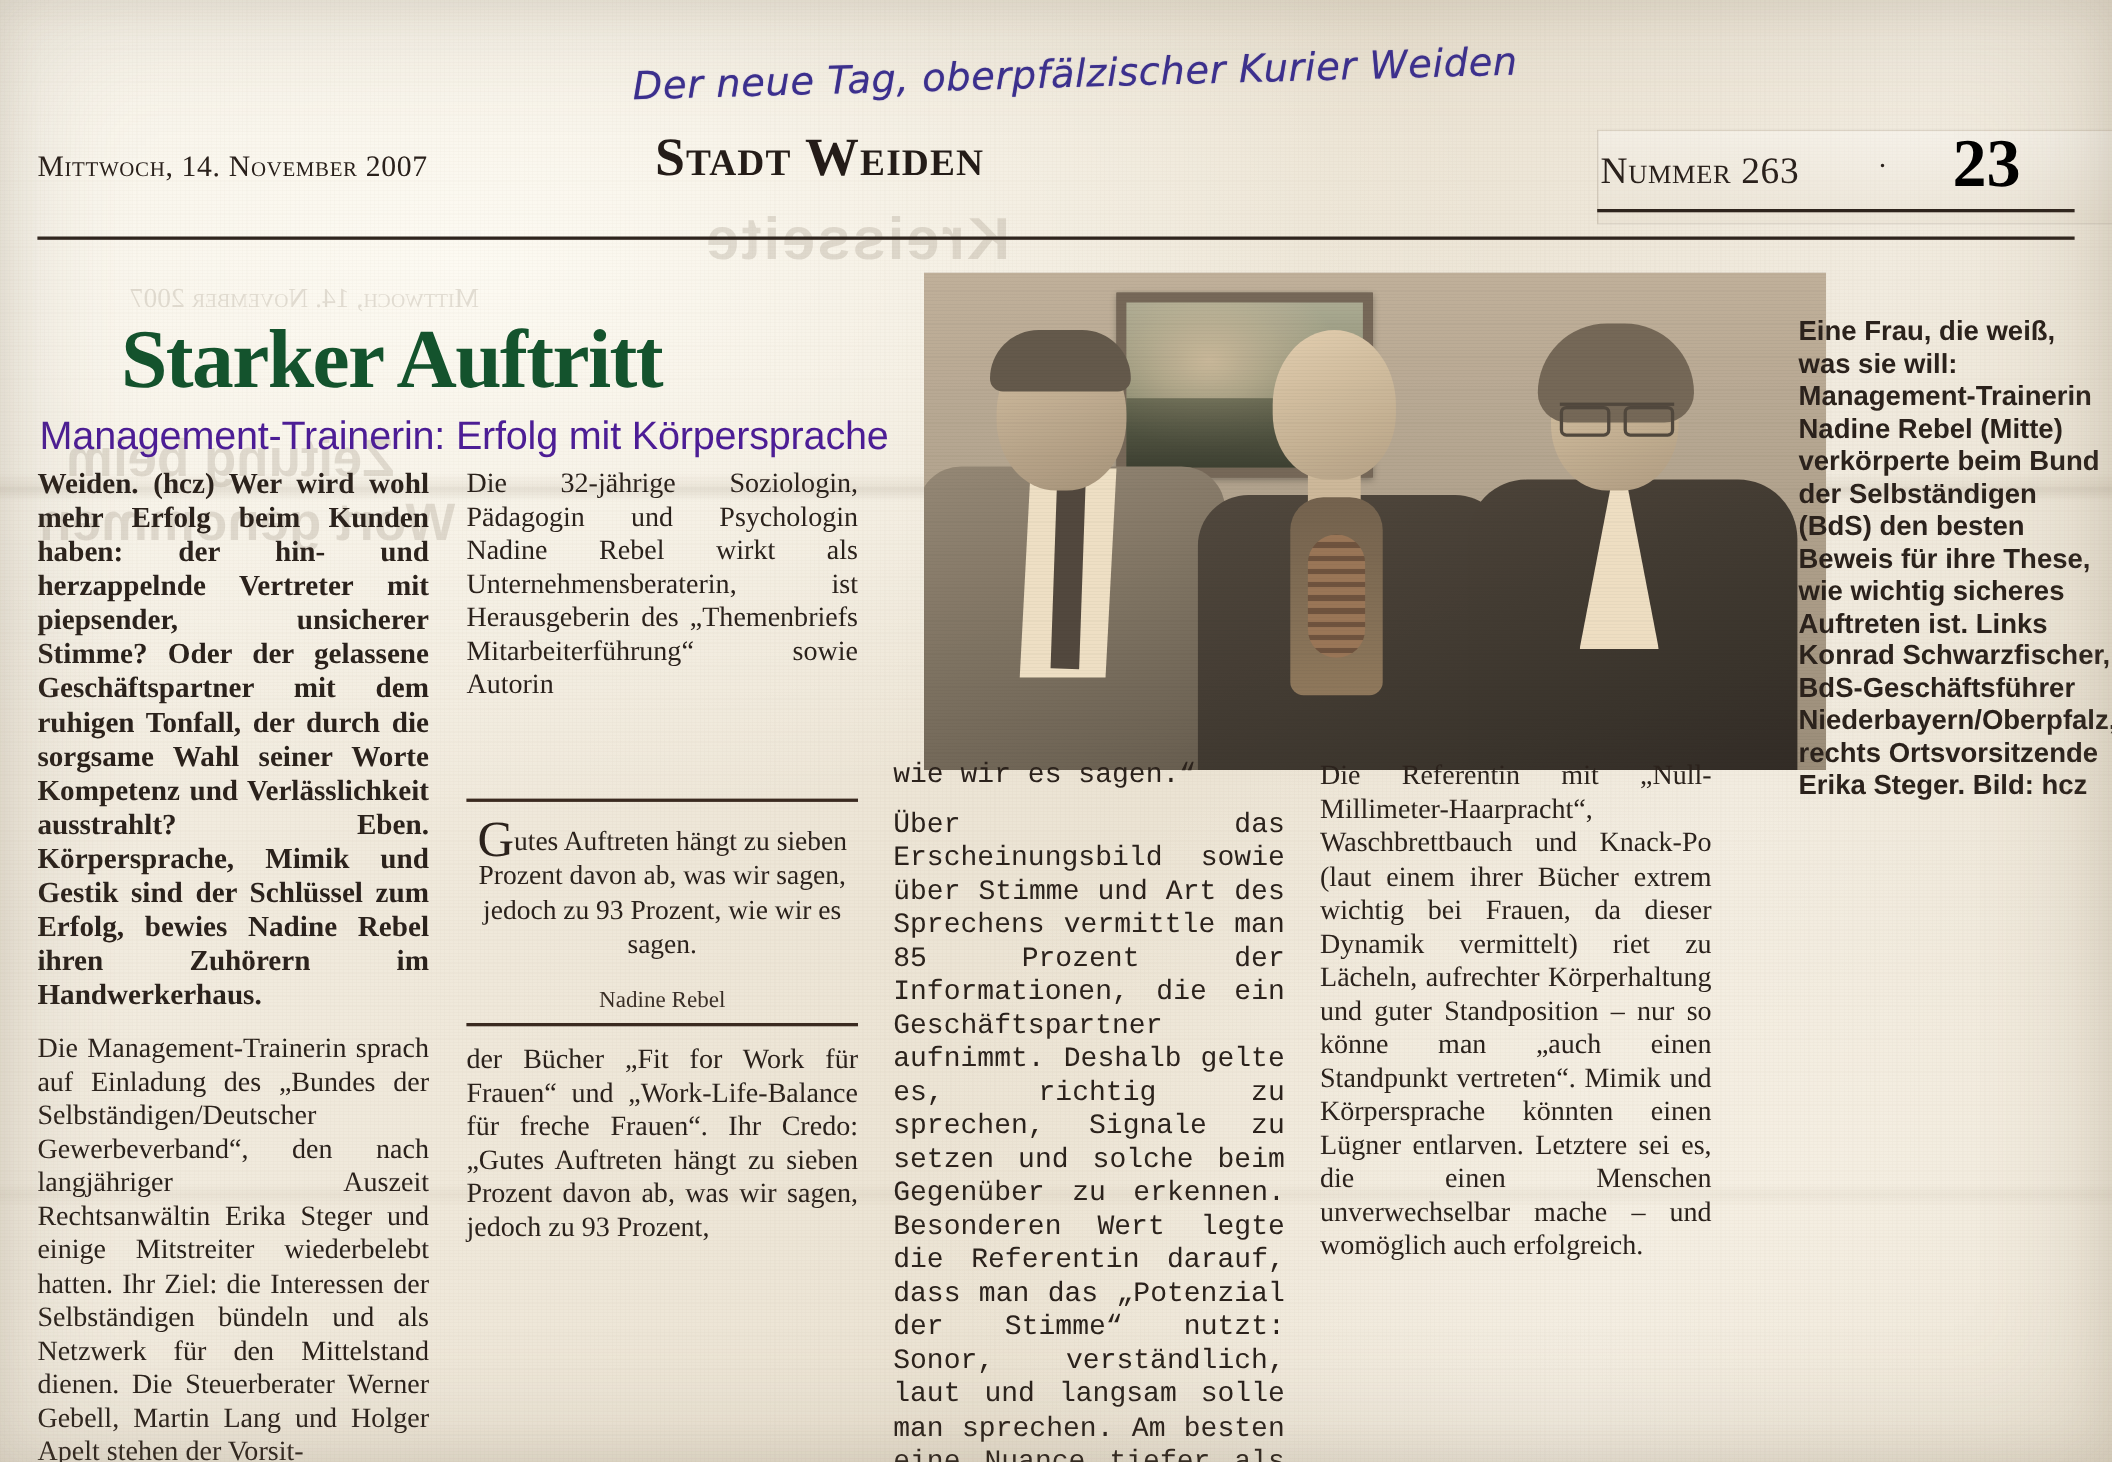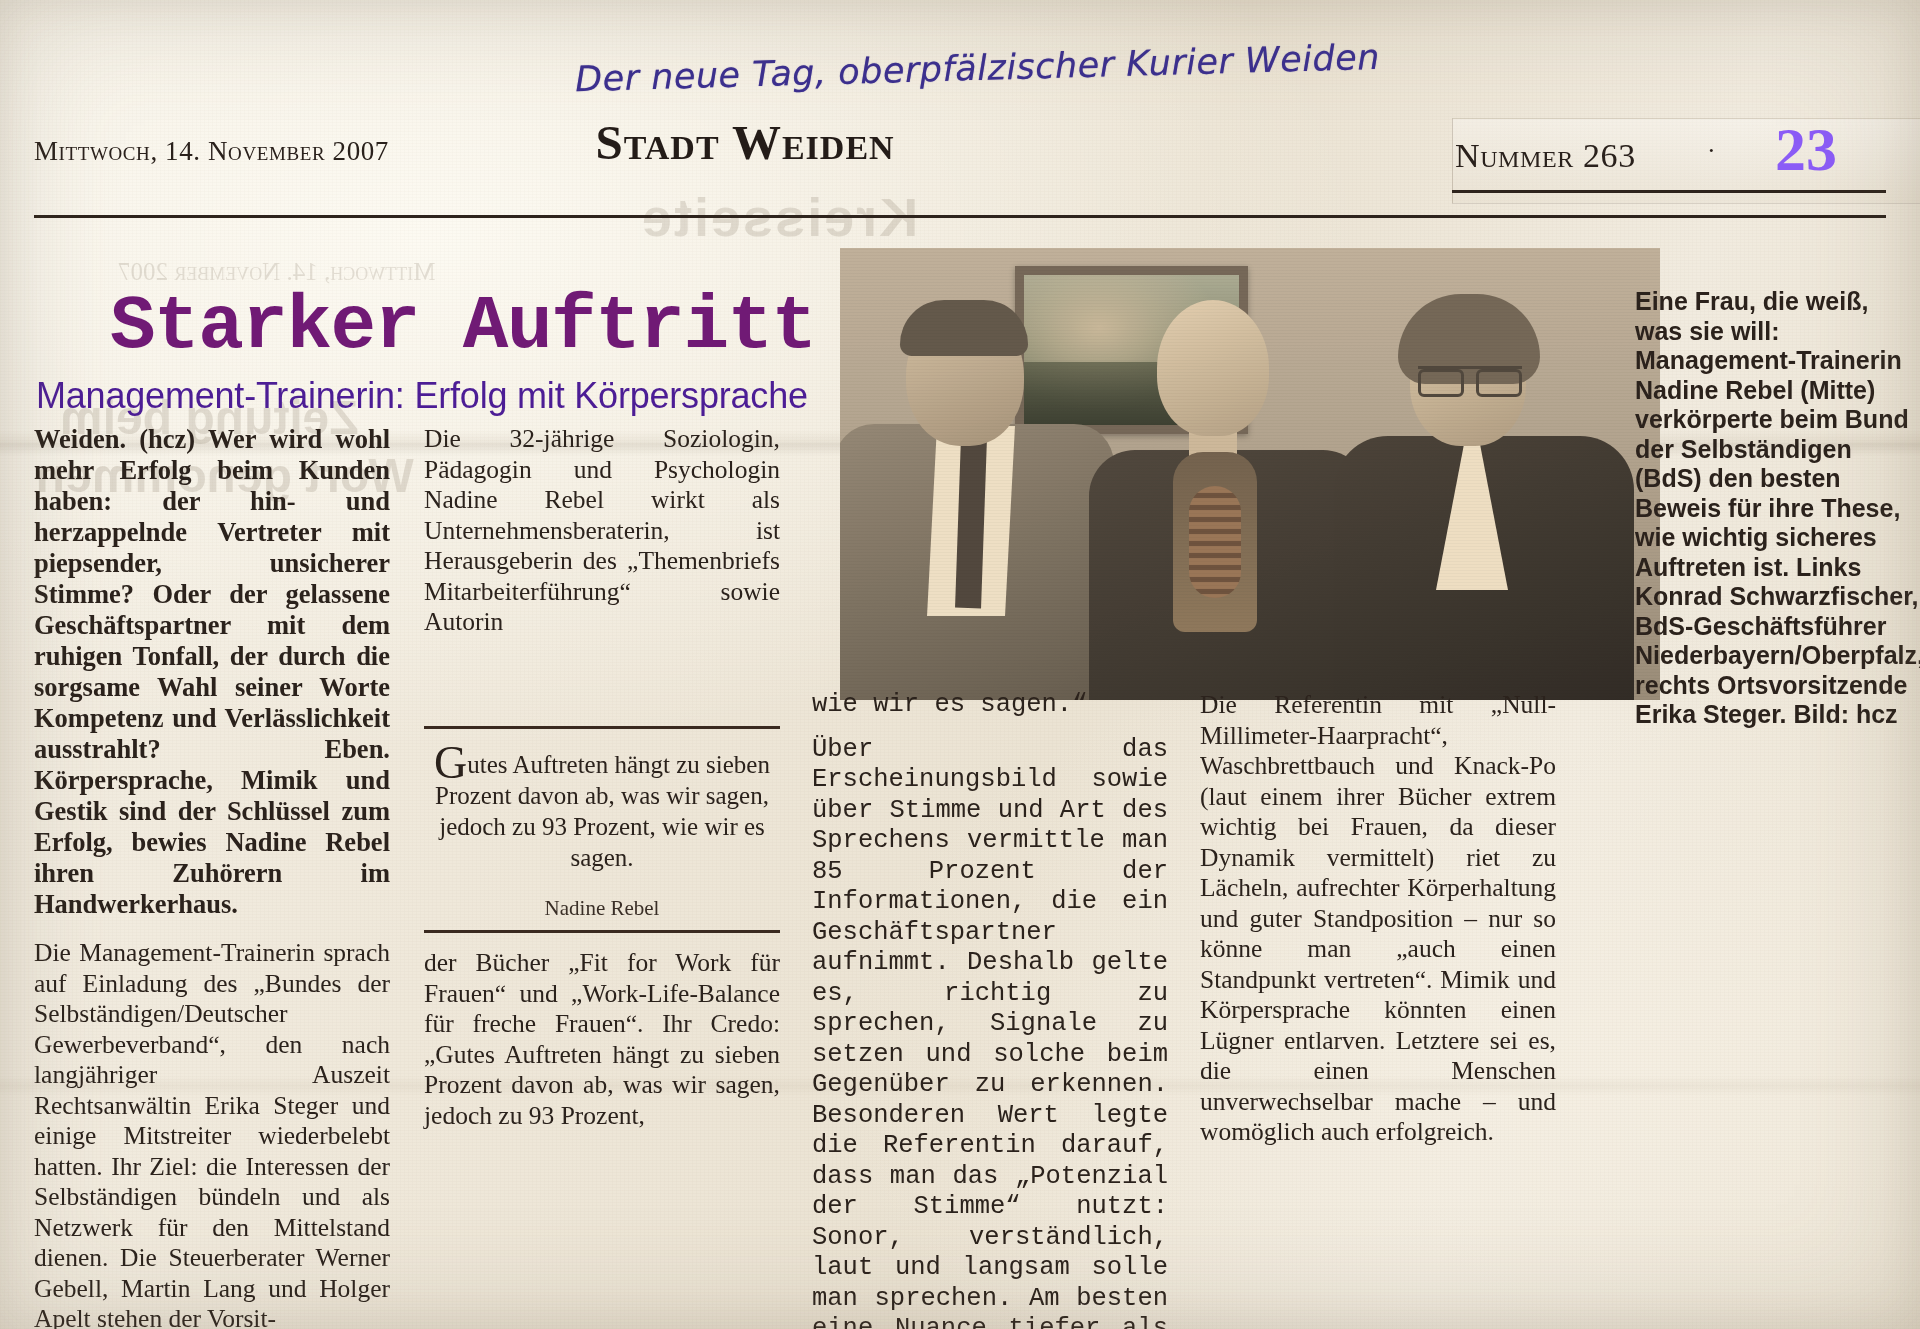--- a/index.html
+++ b/index.html
@@ -73,42 +73,42 @@
     letter-spacing:1px;font-weight:700;
     padding-right:430px;
   }
   #nummer{
     position:absolute;left:1455px;top:7px;
     font-size:34px;color:#2a211c;font-variant:small-caps;letter-spacing:.6px;
   }
   #dot{position:absolute;left:1707px;top:6px;font-size:26px;color:#2a211c;}
   #pageno{
     position:absolute;left:1775px;top:-16px;
-    font-size:62px;font-weight:700;color:#8b5cf6;
+    font-size:62px;font-weight:700;color:#000000;
   }
   #tape{
     position:absolute;left:1452px;top:118px;width:468px;height:84px;
     background:linear-gradient(180deg,rgba(255,255,255,.30),rgba(226,218,202,.30));
     border-left:1px solid rgba(130,115,95,.30);
     border-bottom:1px solid rgba(130,115,95,.25);
     border-top:1px solid rgba(130,115,95,.18);
   }
   #rule-top{
     position:absolute;left:34px;right:34px;top:215px;height:3px;background:#2e241d;
   }
   #rule-top2{
     position:absolute;left:1452px;right:34px;top:190px;height:3px;background:#2e241d;
   }
 
   
   #headline{
     position:absolute;left:110px;top:238px;
-    font-family:Liberation Mono, monospace;
+    font-family:Liberation Serif, serif;
     font-weight:700;font-size:76px;letter-spacing:-1.5px;
-    color:#701a75;line-height:1;
+    color:#14532d;line-height:1;
   }
   #subhead{
     position:absolute;left:36px;top:345px;
     font-family:"Liberation Sans",sans-serif;
     font-weight:400;font-size:36px;color:#4c1d95;letter-spacing:-.2px;
   }
 
   
   .col{position:absolute;top:0;color:#2b221c;}
   #c1{left:34px;width:356px;}

